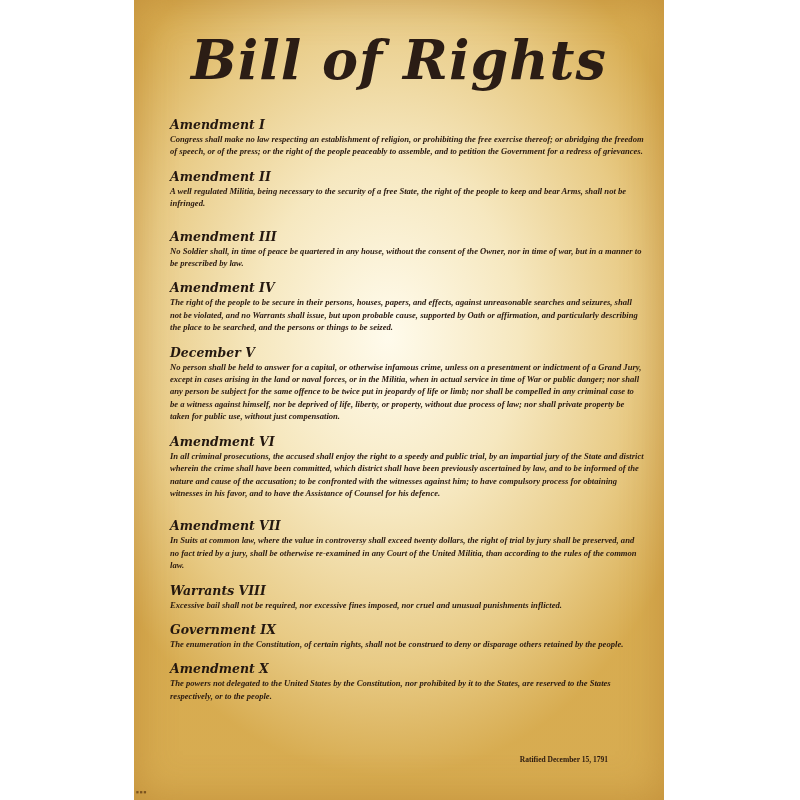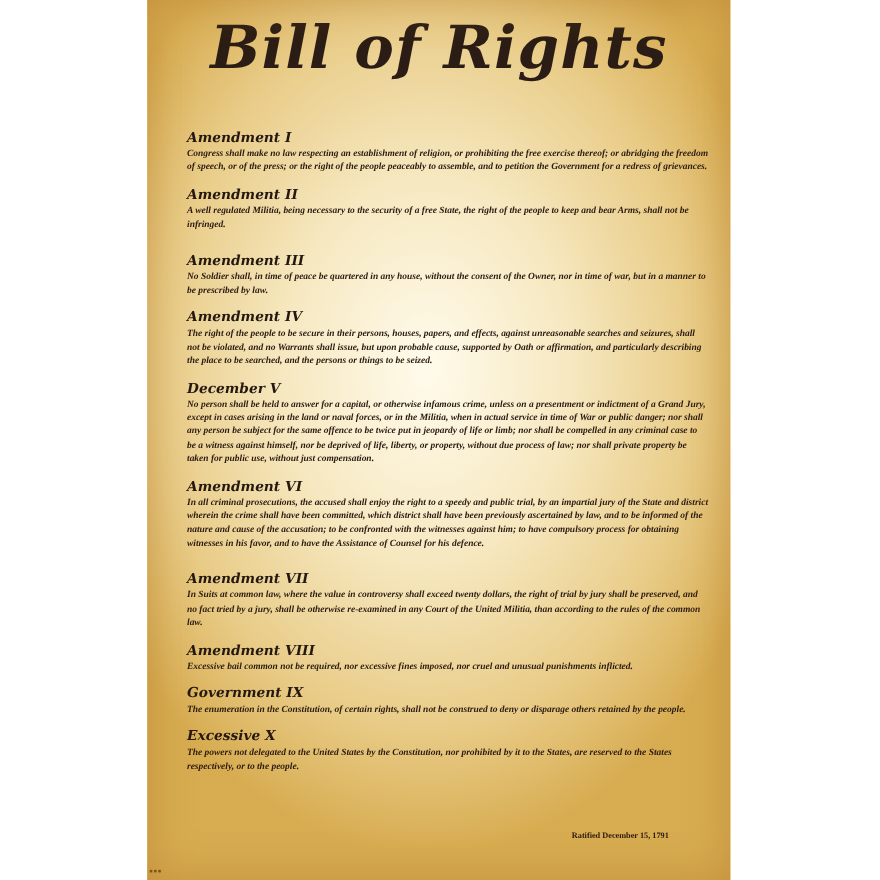--- a/index.html
+++ b/index.html
@@ -11,21 +11,21 @@
       #e3bd6a;
     box-sizing:border-box;
     font-family:"DejaVu Serif", serif;
     color:#2a1a10;
   }
   .poster::after {
     content:""; position:absolute; inset:0; pointer-events:none;
     box-shadow: inset 0 0 40px rgba(170,110,30,0.45);
   }
   .title {
-    position:absolute; top:16px; left:0; right:0; text-align:center;
+    position:absolute; top:33px; left:0; right:0; text-align:center;
     font-family:"DejaVu Serif", serif; font-style:italic; font-weight:bold;
     font-size:54px; letter-spacing:1px; color:#2b1d15; line-height:1;
   }
   .body { position:absolute; left:36px; right:20px; top:110px; }
   .amend { margin:0; }
   .amend-head {
     font-family:"DejaVu Serif", serif; font-style:italic; font-weight:bold;
     font-size:12.5px; color:#241810; line-height:14px; margin:0;
   }
   .amend-text {
@@ -70,27 +70,27 @@
     </div>
     <div class="amend" style="margin-top:12px">
       <p class="amend-head">Amendment VI</p>
       <p class="amend-text">In all criminal prosecutions, the accused shall enjoy the right to a speedy and public trial, by an impartial jury of the State and district wherein the crime shall have been committed, which district shall have been previously ascertained by law, and to be informed of the nature and cause of the accusation; to be confronted with the witnesses against him; to have compulsory process for obtaining witnesses in his favor, and to have the Assistance of Counsel for his defence.</p>
     </div>
     <div class="amend" style="margin-top:20px">
       <p class="amend-head">Amendment VII</p>
       <p class="amend-text">In Suits at common law, where the value in controversy shall exceed twenty dollars, the right of trial by jury shall be preserved, and no fact tried by a jury, shall be otherwise re-examined in any Court of the United Militia, than according to the rules of the common law.</p>
     </div>
     <div class="amend" style="margin-top:12px">
-      <p class="amend-head">Amendment VIII</p>
-      <p class="amend-text">Excessive bail common not be required, nor excessive fines imposed, nor cruel and unusual punishments inflicted.</p>
+      <p class="amend-head">Warrants VIII</p>
+      <p class="amend-text">Excessive bail shall not be required, nor excessive fines imposed, nor cruel and unusual punishments inflicted.</p>
     </div>
     <div class="amend" style="margin-top:12px">
       <p class="amend-head">Government IX</p>
       <p class="amend-text">The enumeration in the Constitution, of certain rights, shall not be construed to deny or disparage others retained by the people.</p>
     </div>
     <div class="amend" style="margin-top:12px">
-      <p class="amend-head">Excessive X</p>
+      <p class="amend-head">Amendment X</p>
       <p class="amend-text">The powers not delegated to the United States by the Constitution, nor prohibited by it to the States, are reserved to the States respectively, or to the people.</p>
     </div>
   </div>
   <div class="ratified">Ratified December 15, 1791</div>
   <div class="fineprint">■ ■ ■</div>
 </div>
 
 </body></html>

